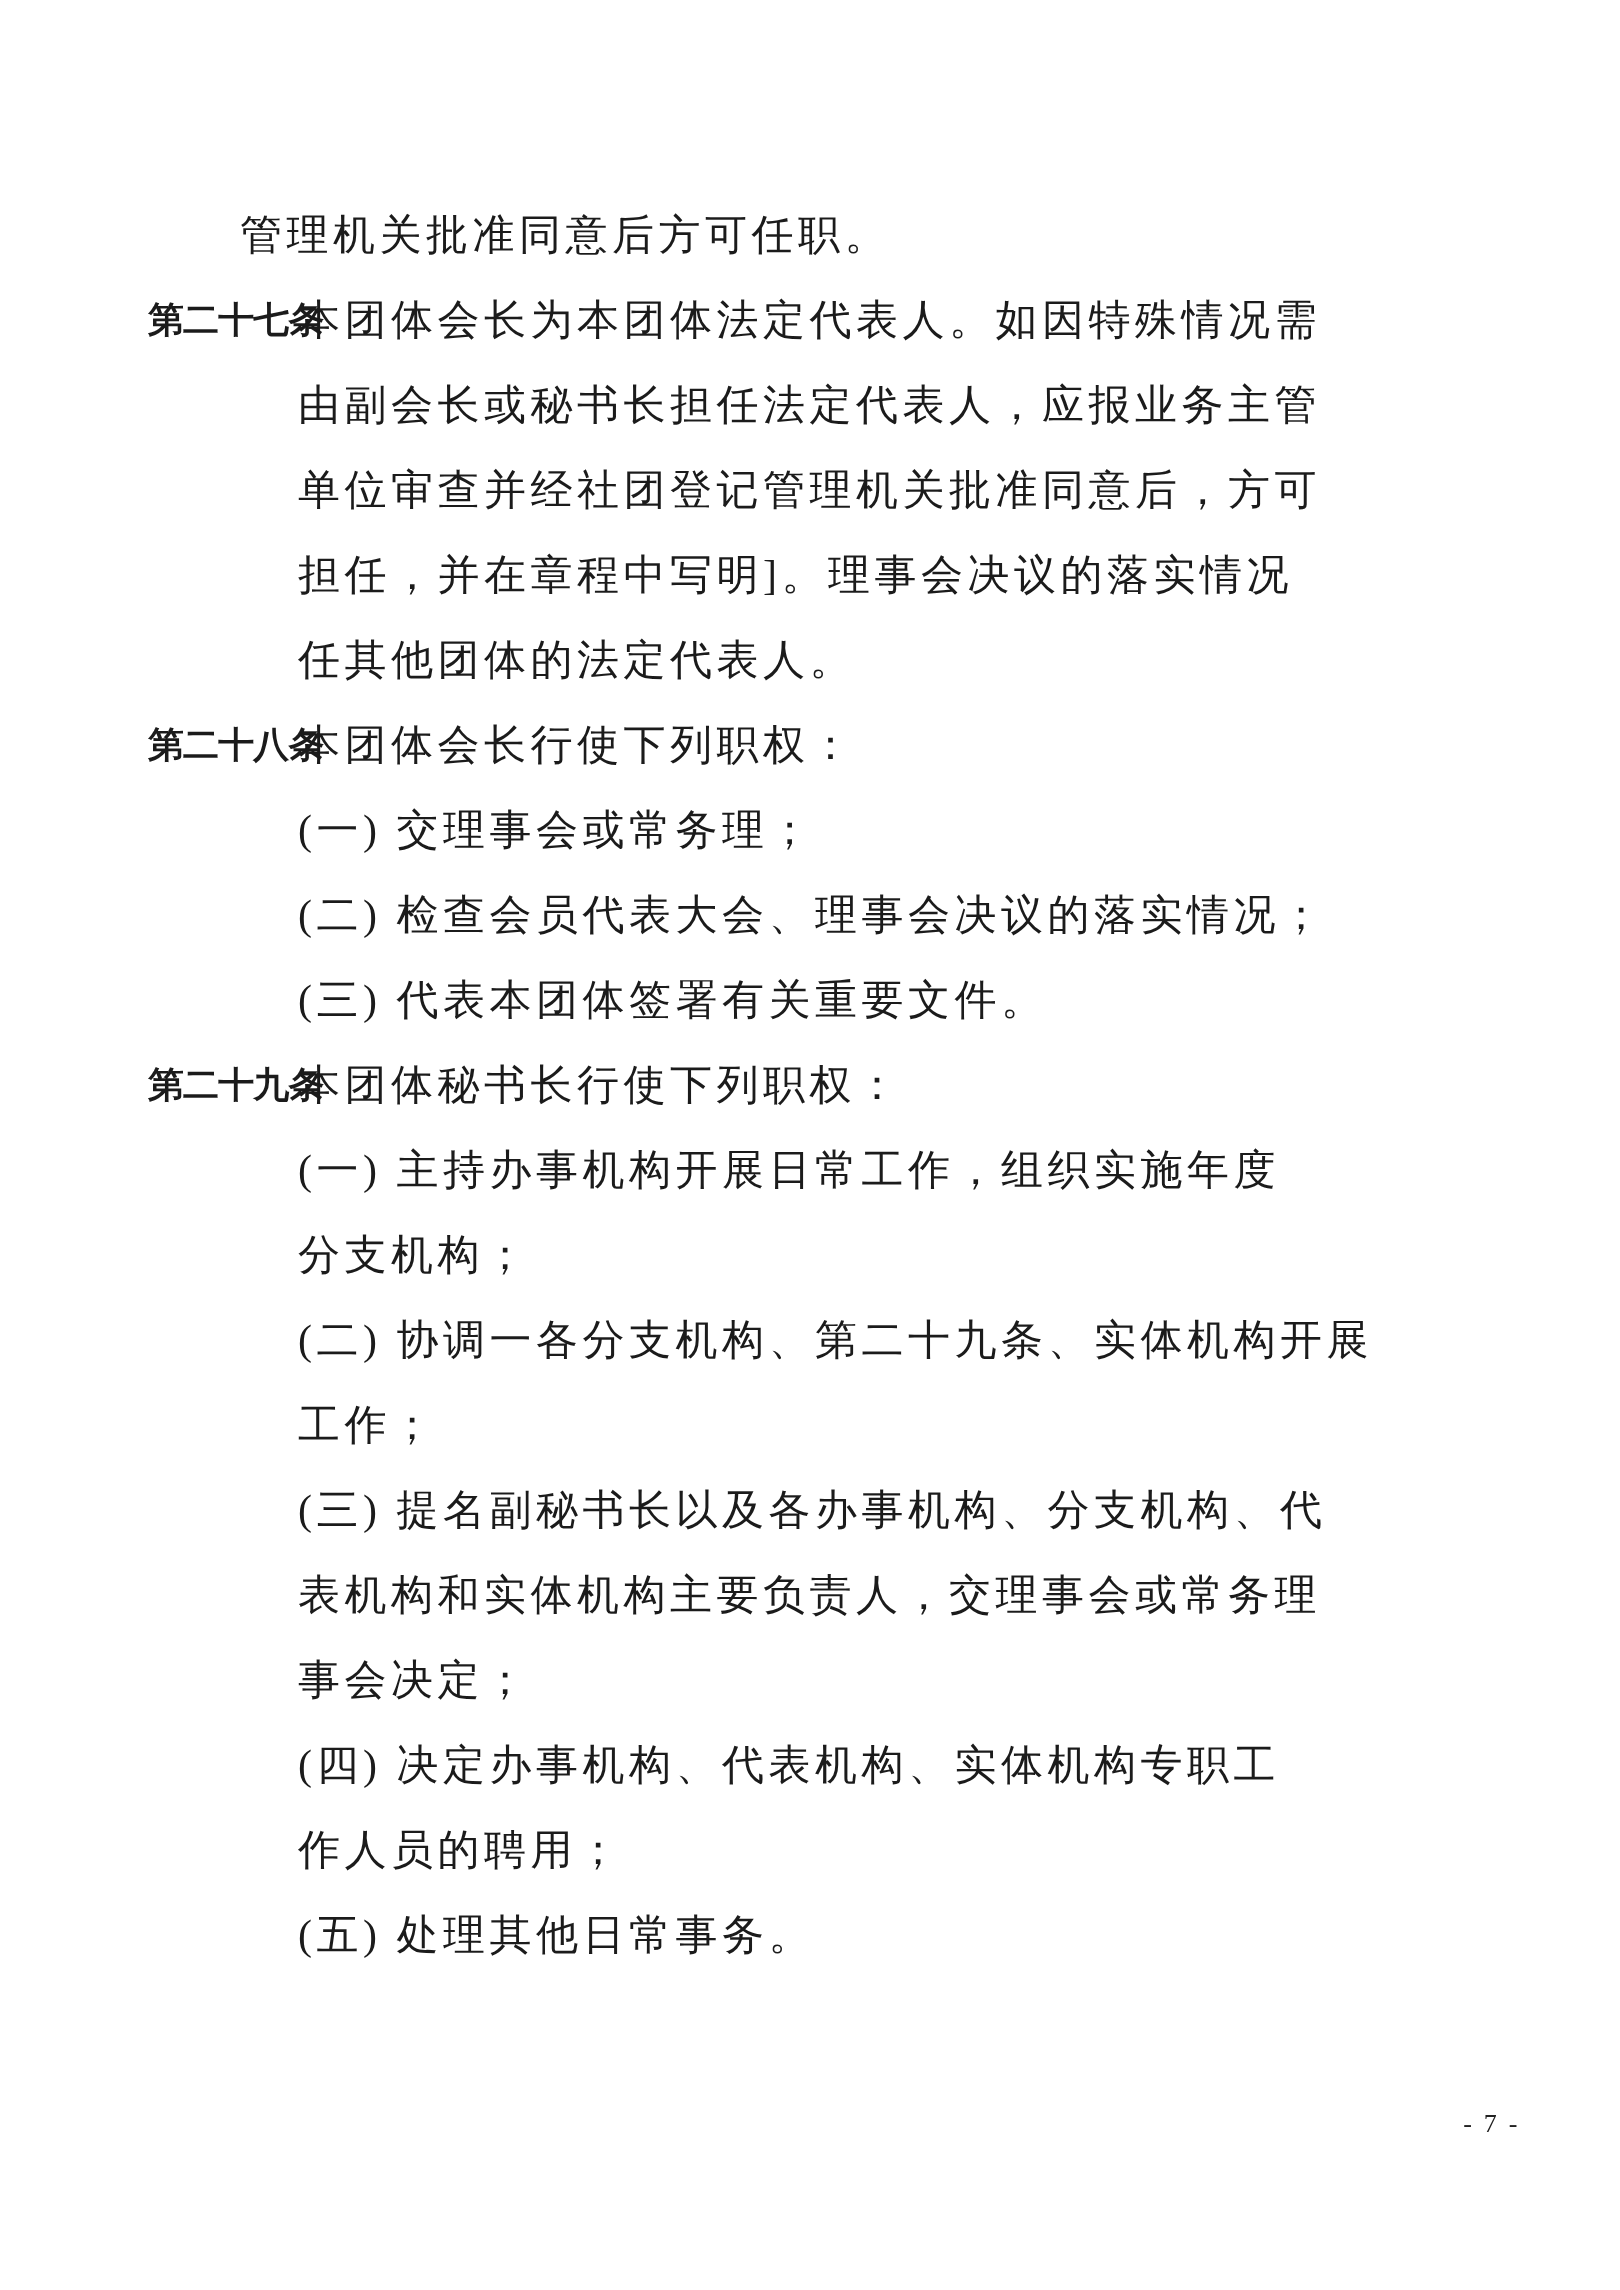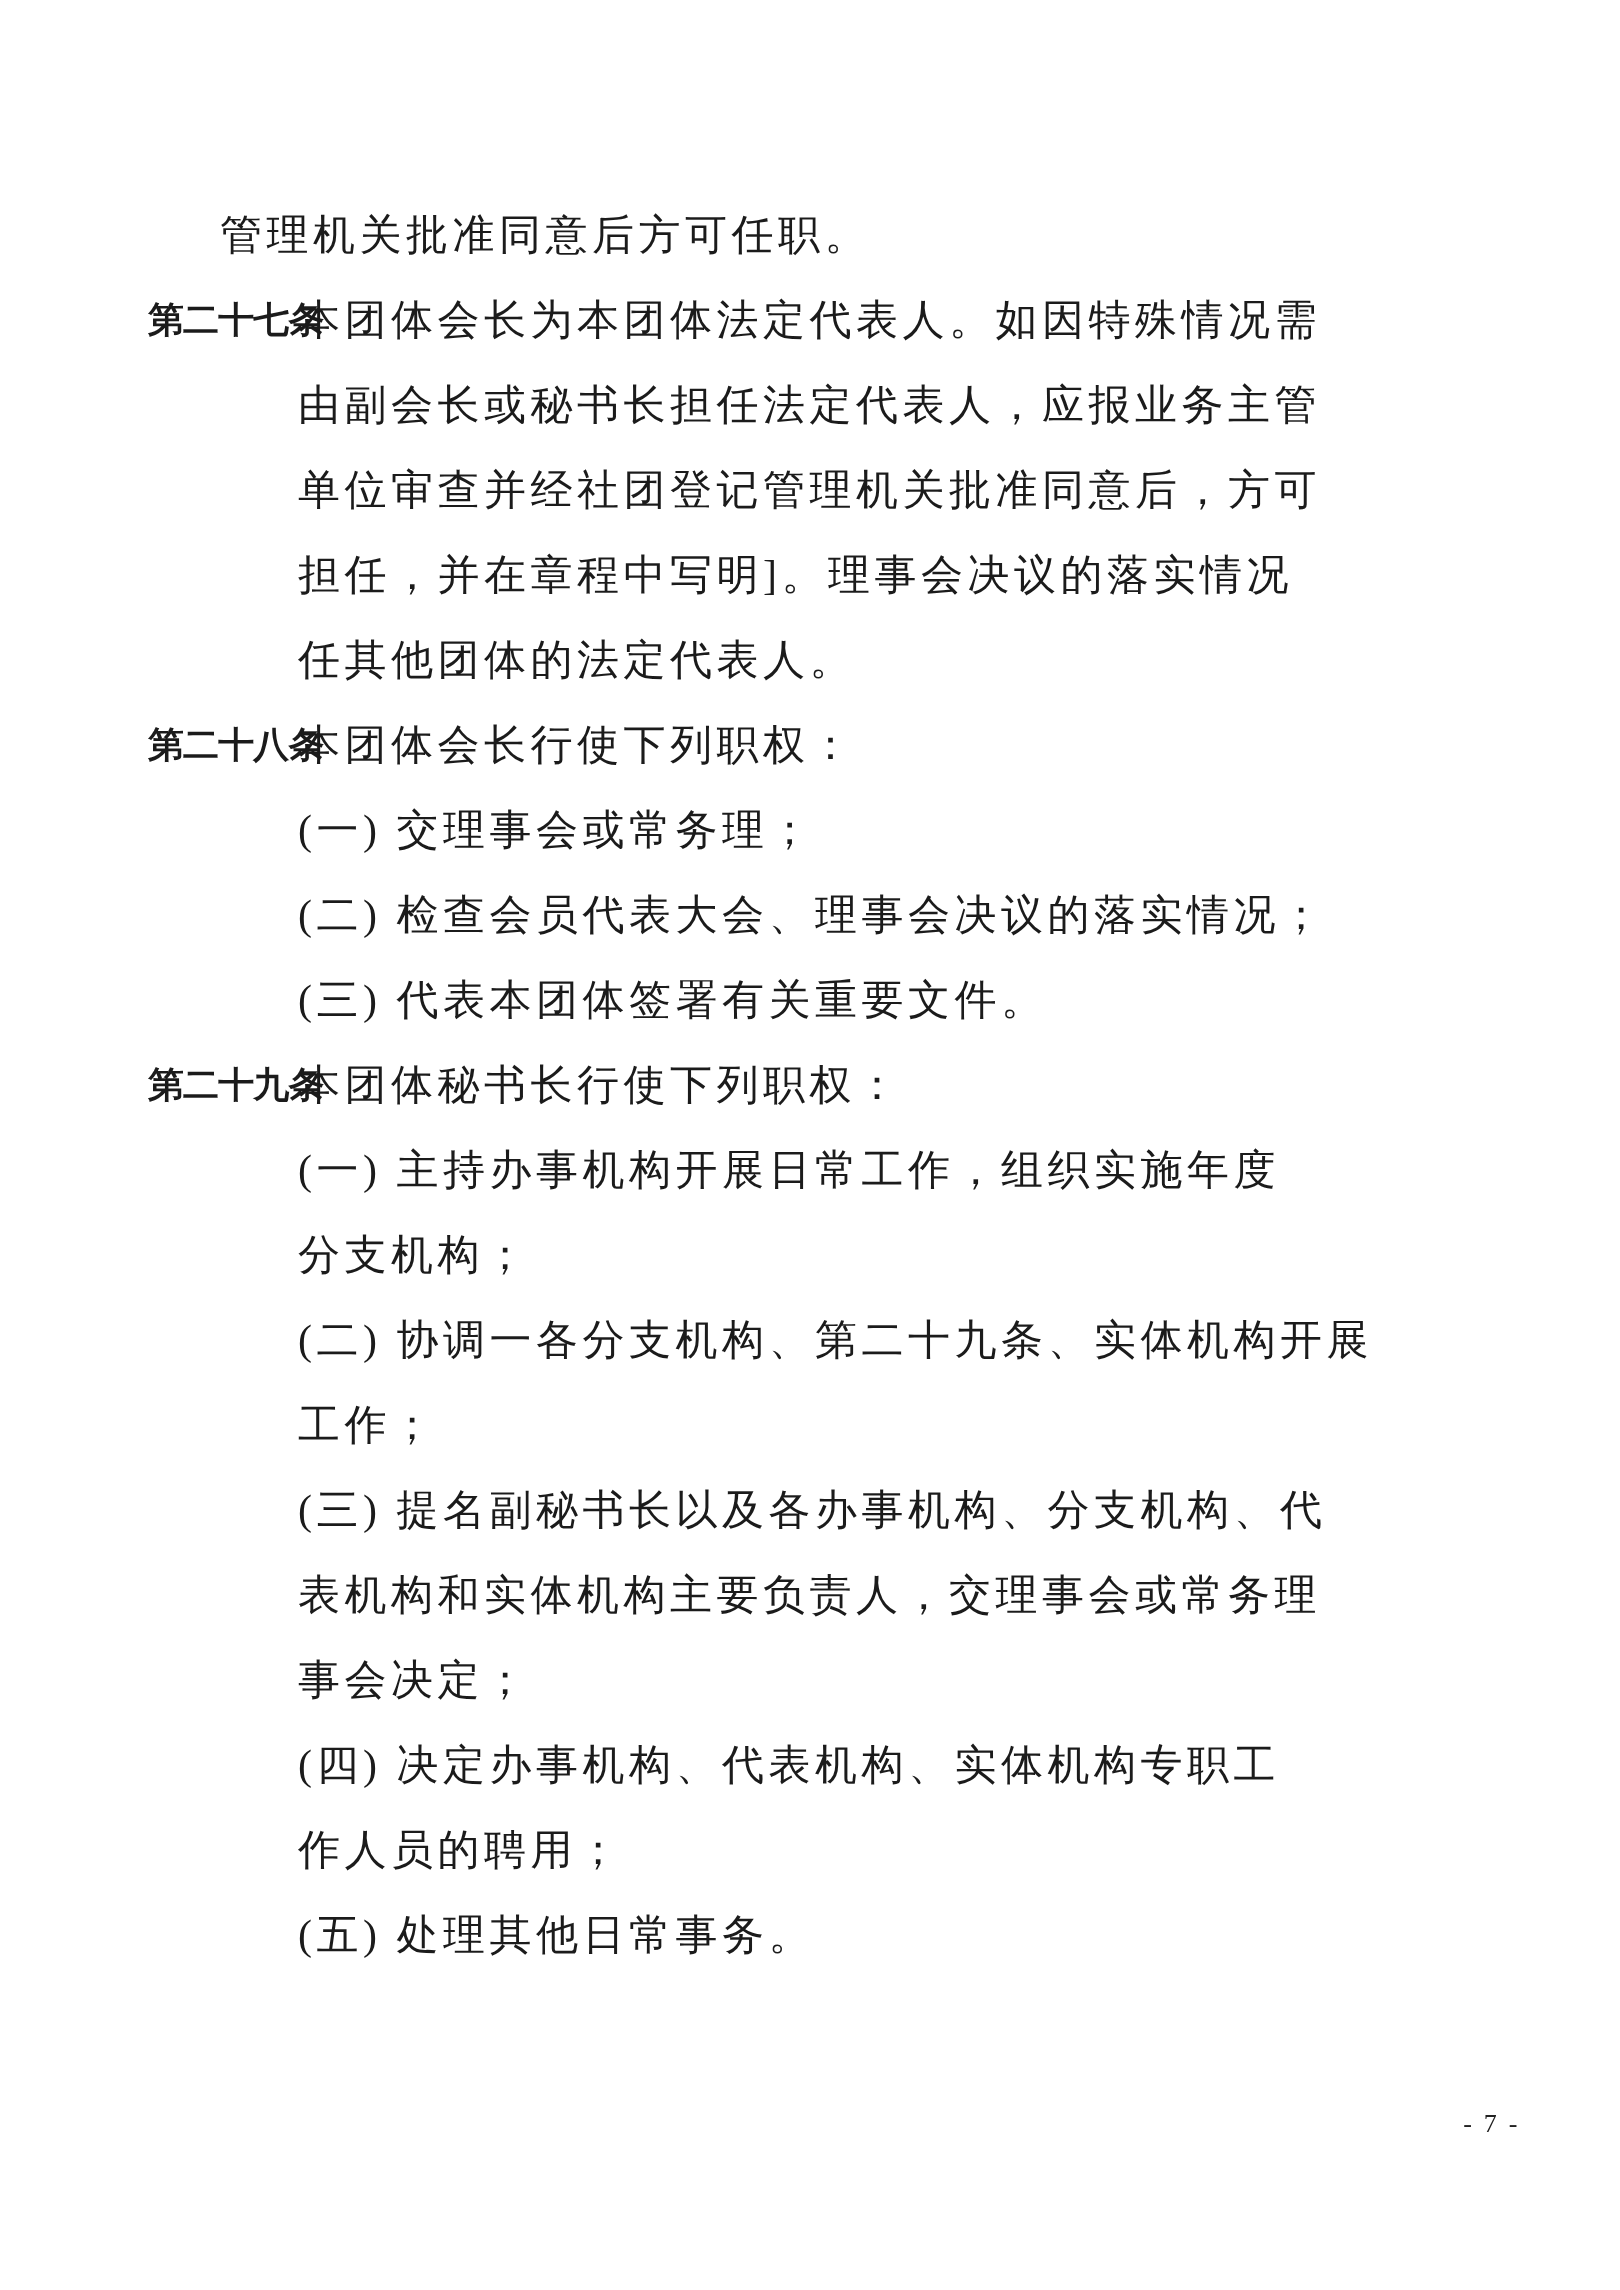--- a/index.html
+++ b/index.html
@@ -23,21 +23,21 @@
     width: 1361px;
   }
   .line {
     font-size: 42px;
     letter-spacing: 4.5px;
     line-height: 85px;
     height: 85px;
     white-space: nowrap;
   }
   .cont-line {
-    margin-left: 72px;
+    margin-left: 92px;
   }
   .article {
     position: relative;
   }
   .article-heading {
     position: absolute;
     left: 0;
     top: 0;
     font-weight: bold;
     font-size: 36px;

